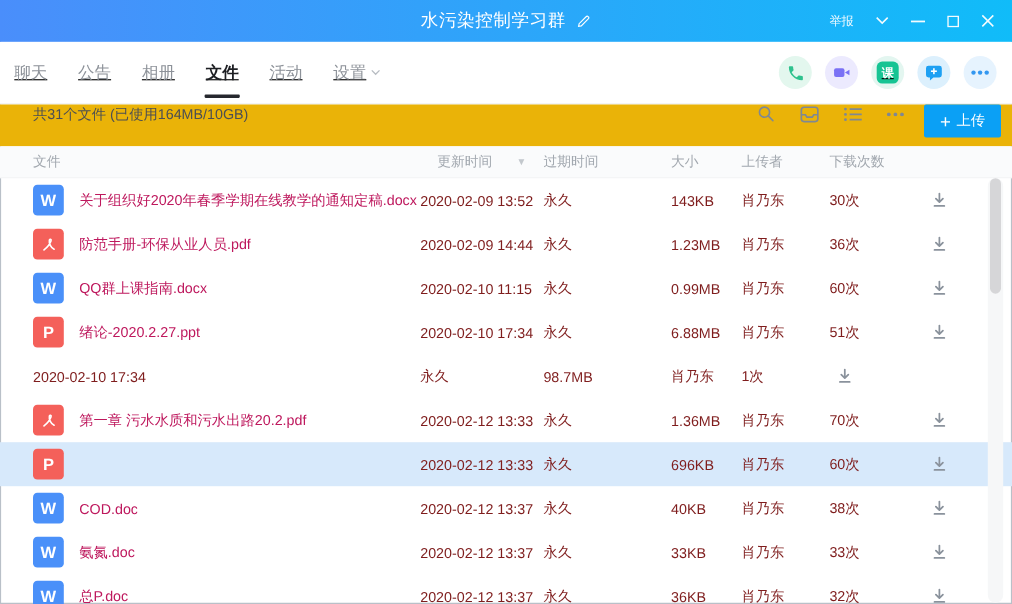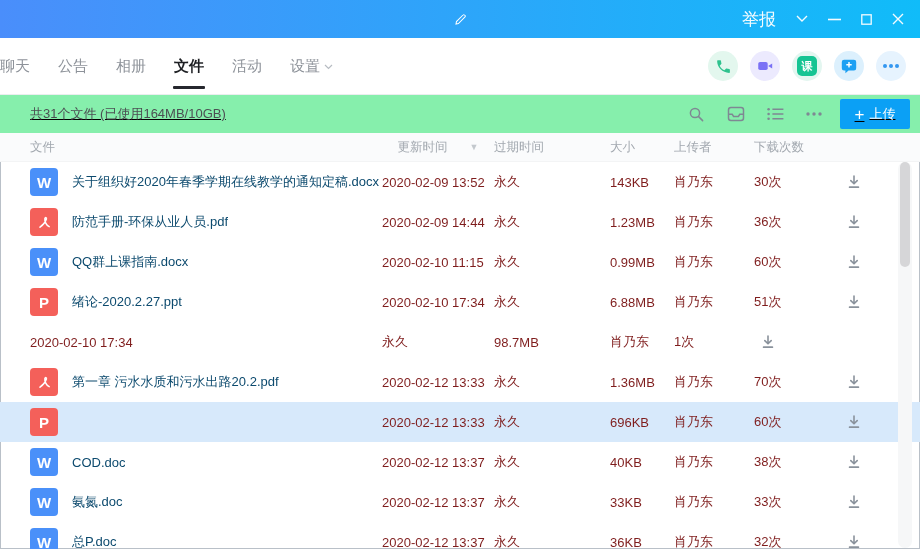--- a/index.html
+++ b/index.html
@@ -14,26 +14,26 @@
   .titlebar{
     height:38px; display:flex; align-items:center; position:relative;
     background:linear-gradient(90deg, var(--titlebar-left,#4a8efb), var(--titlebar-right,#10bcf9));
   }
   .title-center{
     position:absolute; left:0; right:0; top:0; bottom:0;
     display:flex; align-items:center; justify-content:center; gap:8px;
     color:#fff; font-size:16px; letter-spacing:.5px; pointer-events:none;
   }
   .tb-right{ position:absolute; right:0; top:0; bottom:0; display:flex; align-items:center; gap:20px; padding-right:16px; }
-  .tb-btn{ color:#fff; opacity:.95; font-size:17px; cursor:pointer; display:flex; align-items:center; }
+  .tb-btn{ color:#fff; opacity:.95; font-size:11px; cursor:pointer; display:flex; align-items:center; }
 
   
   .tabbar{
     height:57px; display:flex; align-items:center; justify-content:space-between;
-    border-bottom:1px solid #ebedef; background:#fff; padding-right:14px;
+    border-bottom:1px solid #ebedef; background:#fff; padding-left:13px; padding-right:14px;text-decoration:underline;
   }
   .tabs{ display:flex; gap:28px; height:100%; align-items:center; }
   .tab{ position:relative; font-size:15px; color:#8d9299; height:100%; display:flex; align-items:center; cursor:pointer; gap:4px; }
   .tab.active{ color:#1d1f23; font-weight:700; }
   .tab.active::after{
     content:""; position:absolute; left:50%; transform:translateX(-50%);
     bottom:5px; width:32px; height:3px; background:#26282e; border-radius:1px;
   }
   .tab .chev{ color:#b7bcc2; font-size:10px; }
   .round-actions{ display:flex; gap:12px; align-items:center; }
@@ -42,21 +42,21 @@
   .rbtn.videocall{ background:#eceafe; }
   .rbtn.classb{ background:#e3f6f0; }
   .rbtn.feedback{ background:#dcf0fd; }
   .rbtn.morea{ background:#e6f3fe; }
   .class-badge{
     width:20px; height:20px; background:#16c493; border-radius:5px; color:#fff;
     font-size:11px; display:flex; align-items:center; justify-content:center; font-weight:700;
   }
 
   
-  .toolbar{ height:38px; display:flex; align-items:center; padding:0 10px 0 30px; background:#86efac;text-decoration:underline; }
+  .toolbar{ height:38px; display:flex; align-items:flex-start; padding:0 10px 0 30px; background:#eab308; }
   .stats{ font-size:13px; color:#4c4f53; flex:1 1 auto; }
   .tool-icons{ display:flex; align-items:center; gap:22px; margin-right:18px; }
   .tico{ display:flex; align-items:center; cursor:pointer; }
   .upload-btn{
     height:30px; min-width:70px; padding:0 14px; border:none; border-radius:2px;
     background:var(--accent-blue,#0ba0f5); color:#fff; font-size:13px;
     display:flex; align-items:center; justify-content:center; gap:5px; cursor:pointer;
     font-family:inherit;
   }
   .upload-btn .plus{ font-size:17px; font-weight:400; line-height:1; }
@@ -67,21 +67,21 @@
     grid-template-columns:1fr 112px 116px 64px 80px 86px 58px;
     align-items:center; padding:0 22px 0 30px;
   }
   .thead{ height:29px; background:#fafbfc; color:#a2a8af; font-size:12.5px; border-bottom:1px solid #f3f4f5; }
   .thead .h-updated{ justify-self:center; display:flex; align-items:center; gap:22px; cursor:pointer; }
   .sort-caret{ color:#c3c8cd; font-size:9px; }
   .row{ height:40px; font-size:13px; cursor:default; }
   .row.highlight{ background:var(--row-highlight,#d7e9fb); }
   .cell.sub{ color:#7f1d1d; }
   .name-cell{ display:flex; align-items:center; min-width:0; }
-  .fname{ margin-left:14px; color:#0c4a6e; white-space:nowrap; overflow:hidden; text-overflow:ellipsis; }
+  .fname{ margin-left:14px; color:#be185d; white-space:nowrap; overflow:hidden; text-overflow:ellipsis; }
   .ficon{
     width:28px; height:28px; border-radius:4px; flex:0 0 28px;
     display:flex; align-items:center; justify-content:center;
     color:#fff; font-weight:700; font-size:15px;
   }
   .ficon.word{ background:var(--word-icon,#4a90f9); }
   .ficon.pdf{ background:var(--pdf-icon,#f4605a); }
   .ficon.ppt{ background:var(--ppt-icon,#f4605a); }
   .ficon.video{ background:var(--video-icon,#12b3f2); }
   .dl-btn{ background:none; border:none; cursor:pointer; padding:0 0 0 6px; display:flex; align-items:center; }
@@ -94,20 +94,21 @@
   .scroll-thumb{
     position:absolute; top:0; left:2px; width:10px; height:105px;
     background:#d6d6d8; border-radius:5px; cursor:pointer;
   }
 </style>
 </head>
 <body>
 
 <div class="titlebar">
   <div class="title-center">
+    <span>水污染控制学习群</span>
     <span style="pointer-events:auto;cursor:pointer;display:flex;">
       <svg width="15" height="15" viewBox="0 0 16 16">
           <path d="M3.2 12.8l.5-2.6 7-7a1.1 1.1 0 0 1 1.6 0l.5.5a1.1 1.1 0 0 1 0 1.6l-7 7-2.6.5z" fill="none" stroke="#fff" stroke-width="1.1"></path>
         </svg>
     </span>
   </div>
   <div class="tb-right">
     <span class="tb-btn">举报</span>
     <span class="tb-btn">
       <svg width="12" height="8" viewBox="0 0 12 8">

